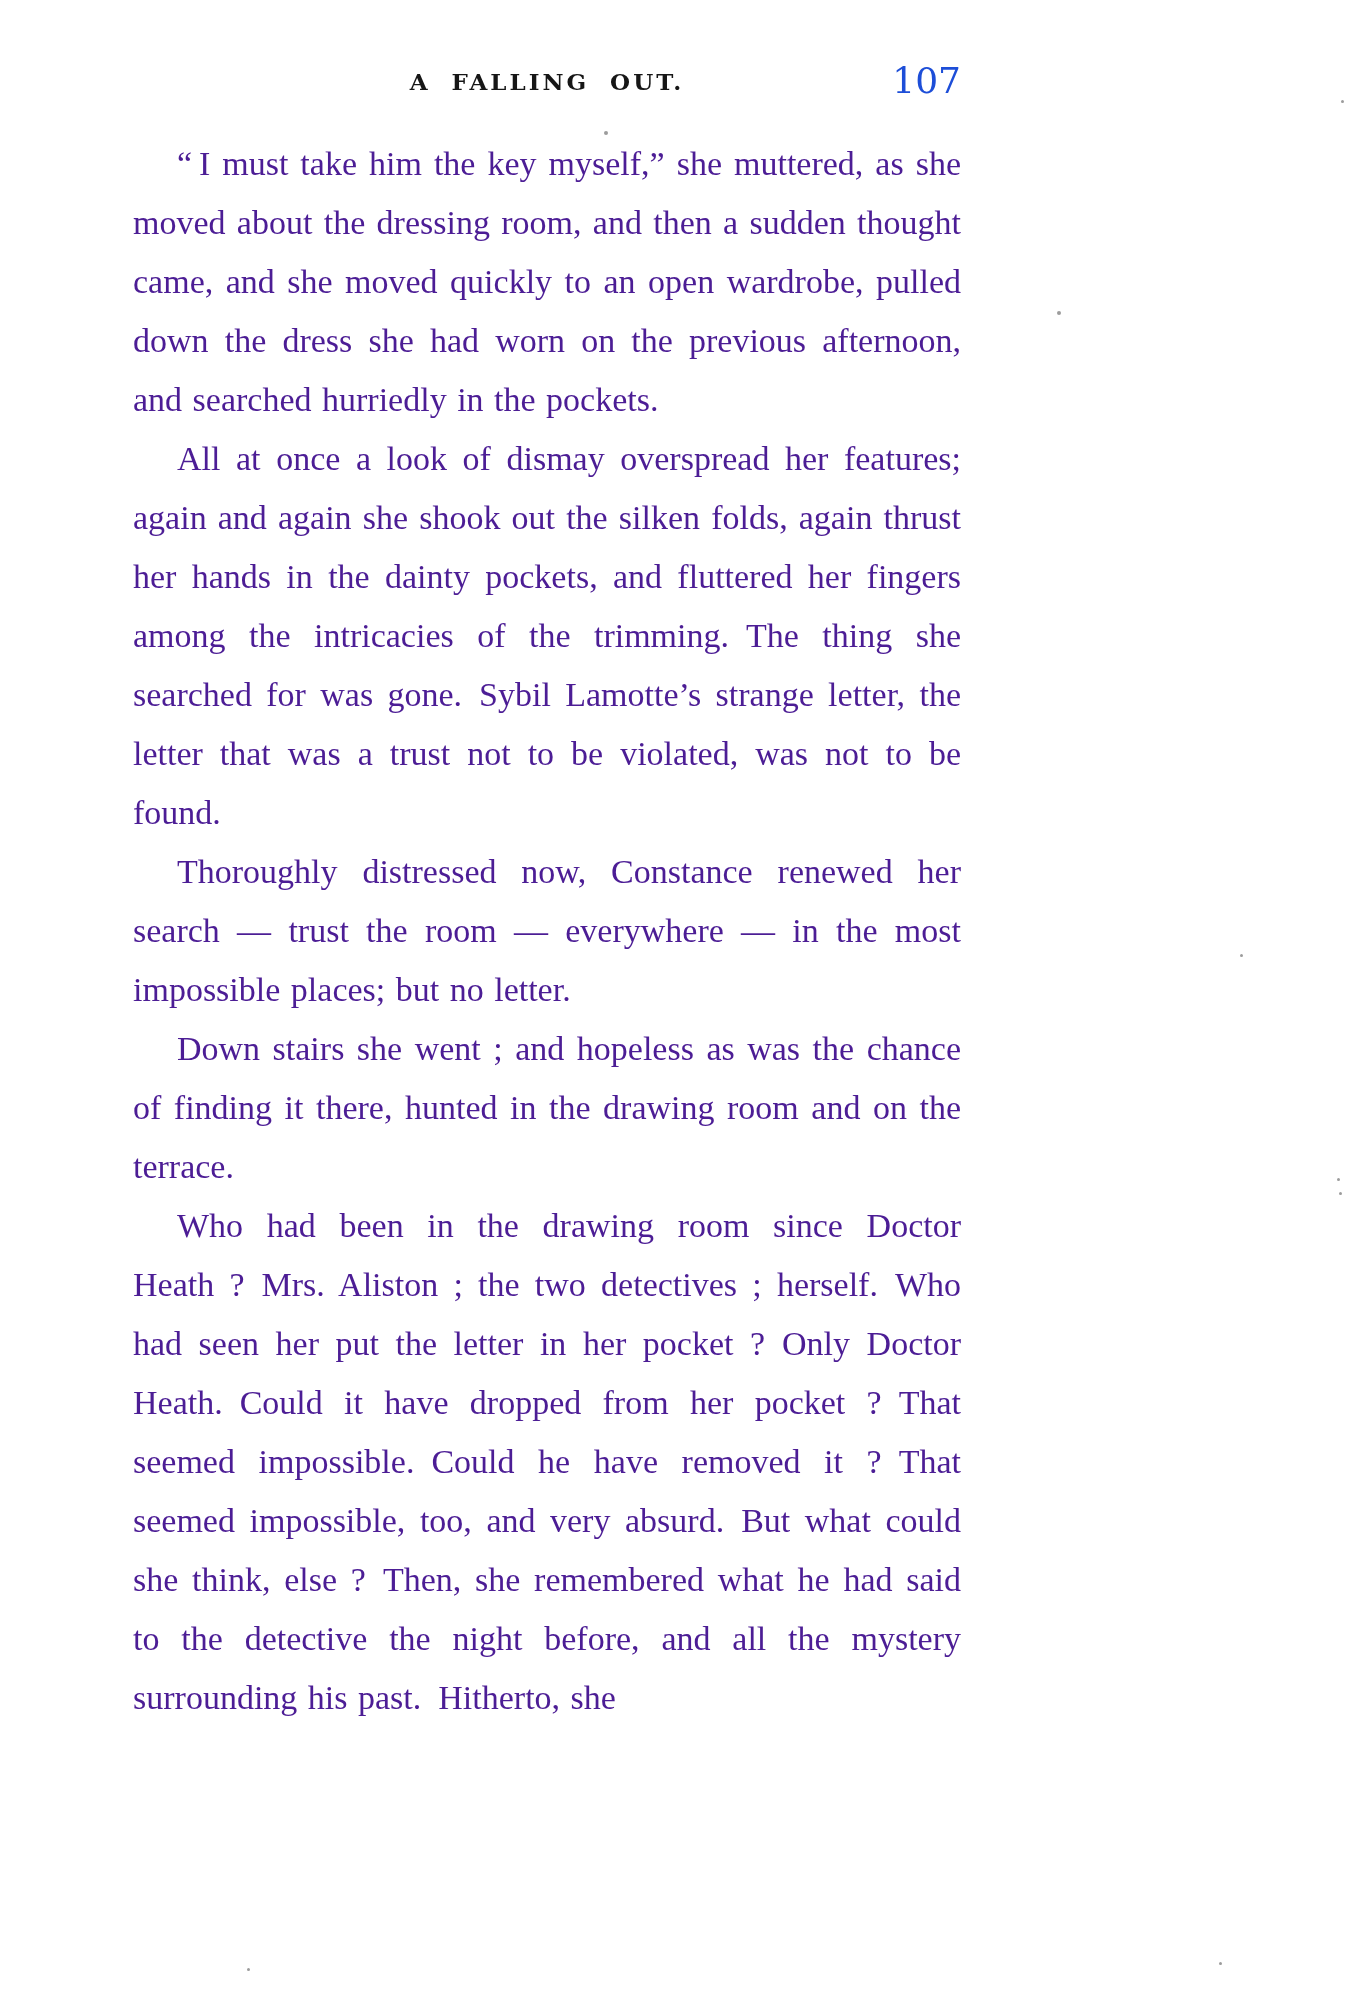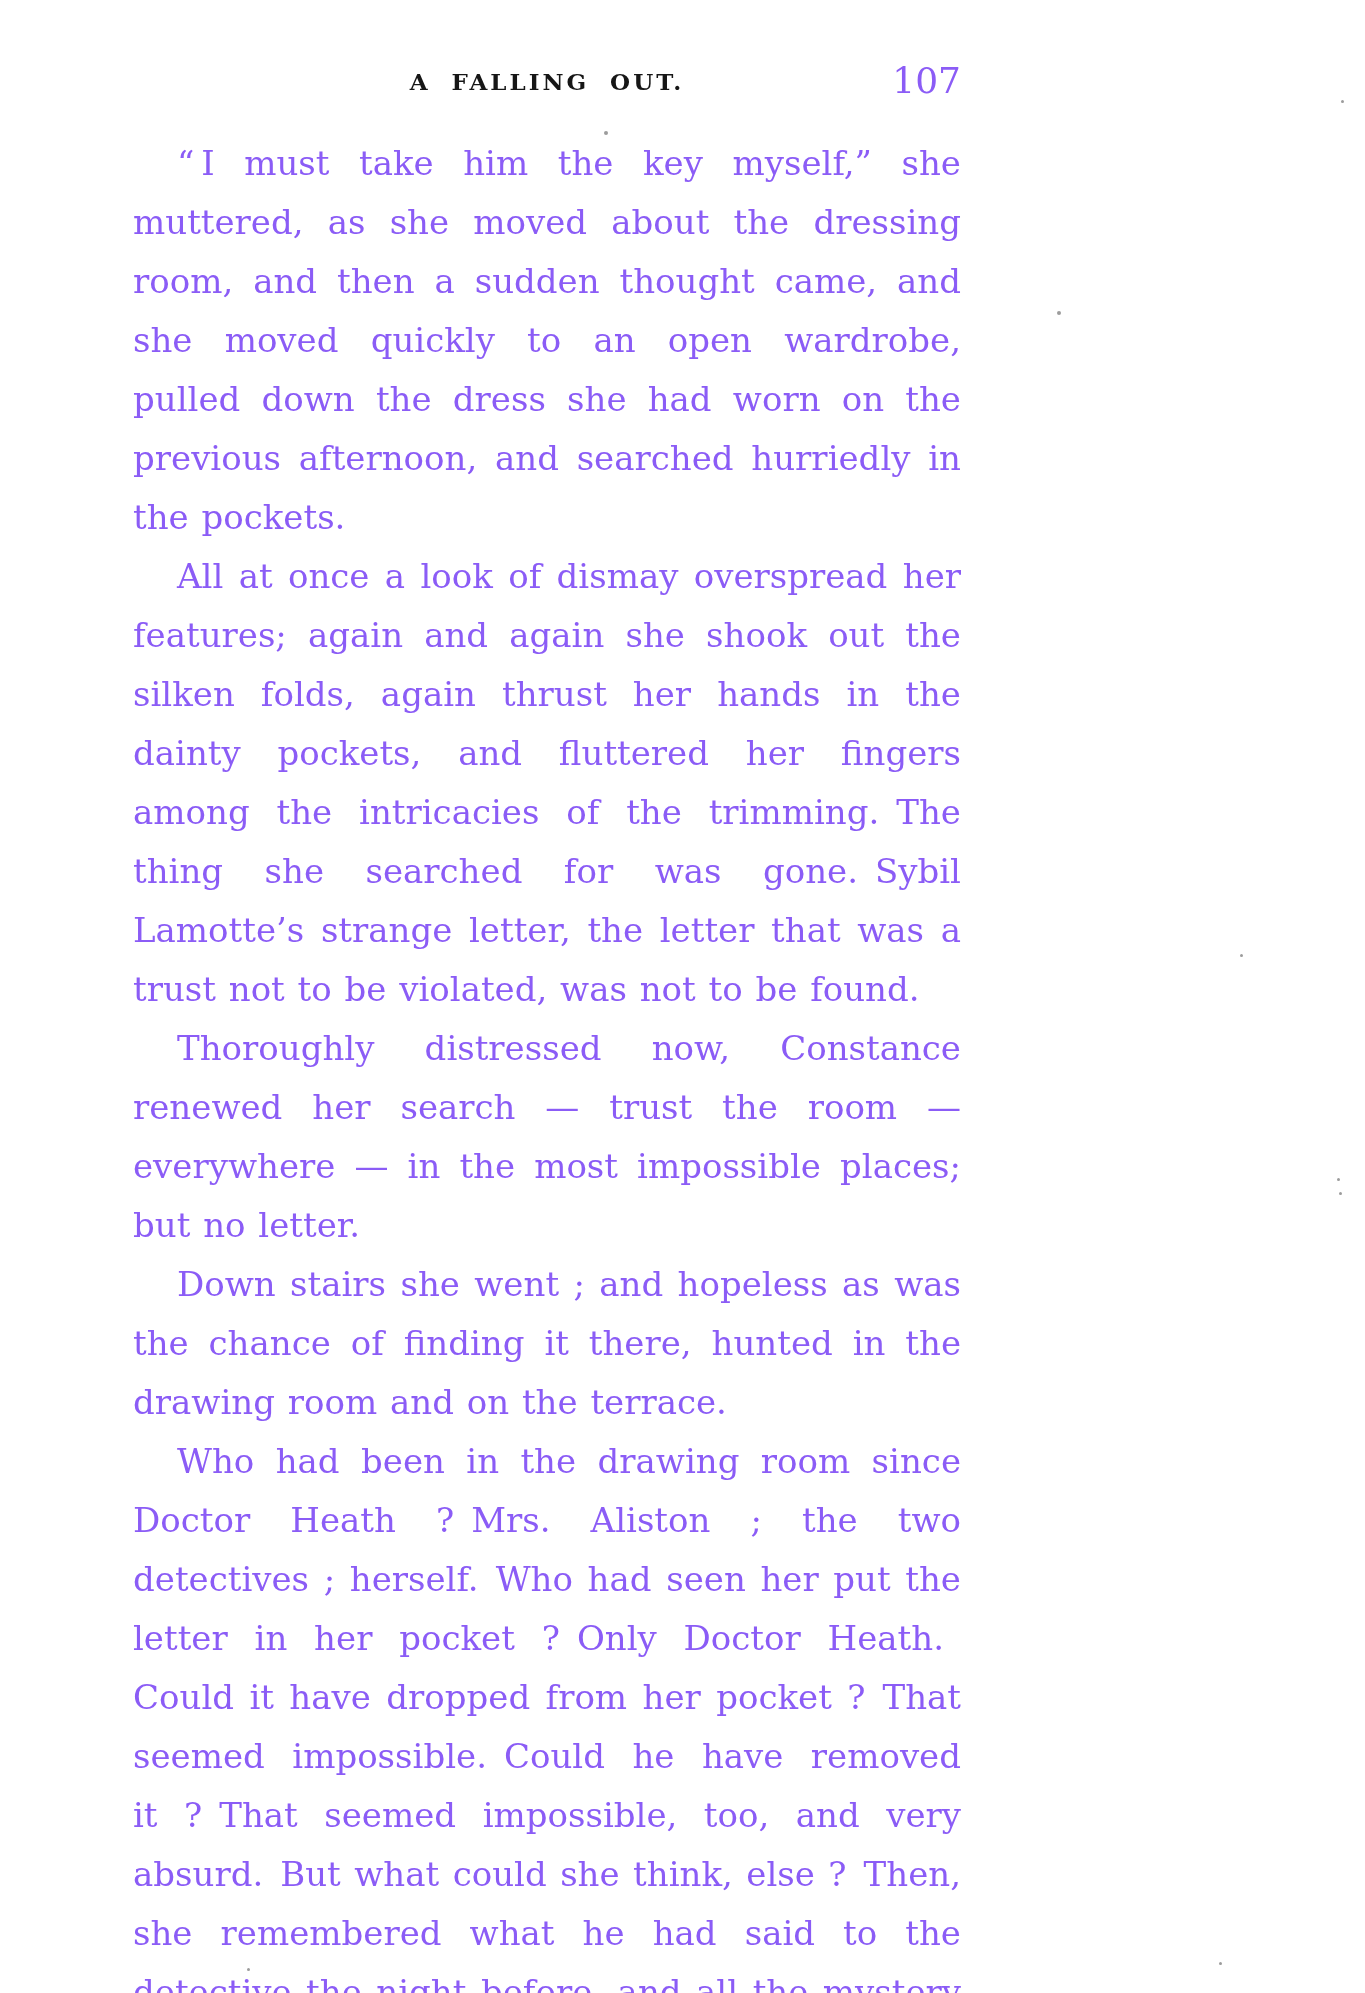--- a/index.html
+++ b/index.html
@@ -37,30 +37,31 @@
     font-weight: 700;
     letter-spacing: 3px;
     word-spacing: 10px;
     color: #161616;
   }
   .page-number {
     position: absolute;
     right: 0;
     top: 0;
     font-size: 36px;
-    color: #8b5cf6;
+    color: #1d4ed8;
   }
   .page-body p {
     margin: 0;
     font-size: 34px;
     line-height: 59px;
     text-align: justify;
     text-indent: 44px;
     word-spacing: 2px;
-    color: #8b5cf6;
+    color: #4c1d95;
+    font-family: Liberation Serif, serif;
   }
   .speck {
     position: absolute;
     background: #4a4a4a;
     border-radius: 50%;
     opacity: 0.55;
   }
 </style>
 </head>
 <body>

